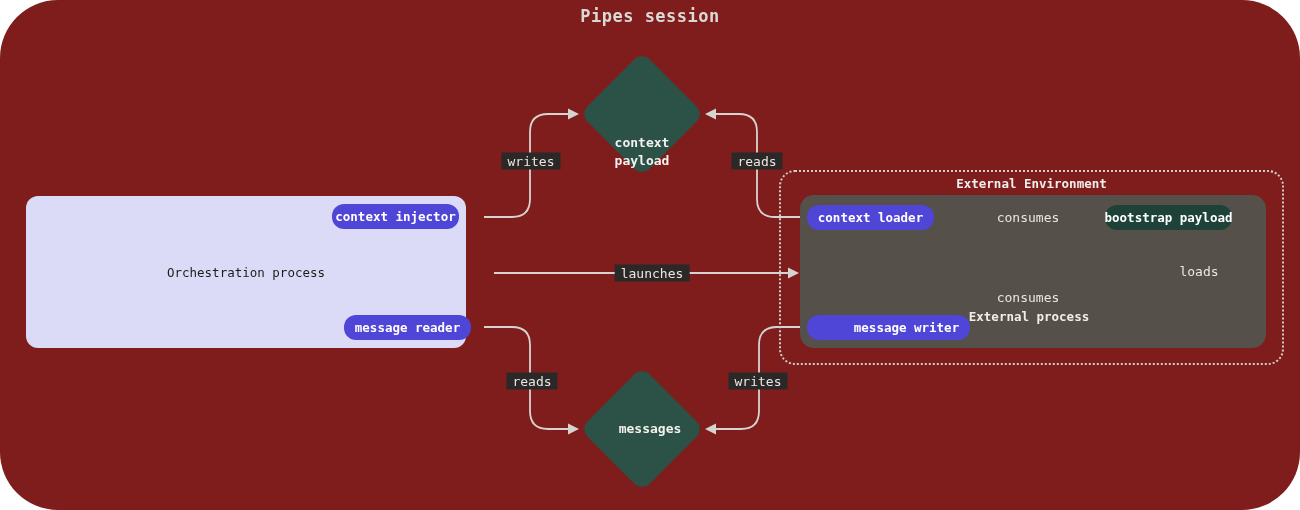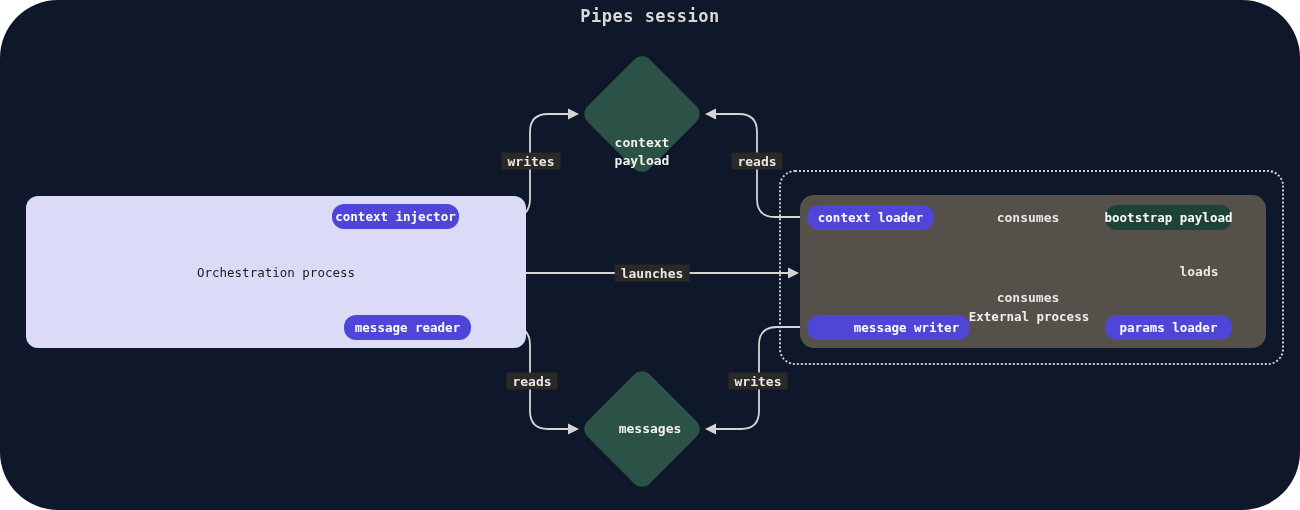--- a/index.html
+++ b/index.html
@@ -5,21 +5,21 @@
   html, body {
     margin: 0;
     padding: 0;
     background: #ffffff;
     font-family: "DejaVu Sans Mono", monospace;
   }
   .canvas {
     position: relative;
     width: 1300px;
     height: 510px;
-    background: #0f172a;
+    background: #7f1d1d;
     border-radius: 58px;
     overflow: hidden;
   }
   .diagram-title {
     position: absolute;
     top: 6px;
     left: 0;
     width: 100%;
     text-align: center;
     font-size: 17px;
@@ -38,21 +38,21 @@
   }
   .arrowhead {
     fill: #d6d4d1;
     stroke: none;
   }
   .edge-label {
     position: absolute;
     transform: translate(-50%, -50%);
     padding: 1px 6px;
     font-size: 13px;
-    font-weight: 700;
+    font-weight: 400;
     color: #e9e7e4;
     white-space: nowrap;
   }
   .on-dark { background: #2b2928; }
   .on-gray { background: #55514a; }
 
   .diamond {
     position: absolute;
     width: 88px;
     height: 88px;
@@ -67,21 +67,21 @@
     white-space: pre-line;
     font-size: 13px;
     font-weight: 700;
     color: #f4f2ef;
     line-height: 1.4;
   }
   .orchestration-box {
     position: absolute;
     left: 26px;
     top: 196px;
-    width: 500px;
+    width: 440px;
     height: 152px;
     background: #dcdbf7;
     border-radius: 12px;
   }
   .orchestration-label {
     position: absolute;
     left: 0;
     top: 0;
     width: 100%;
     height: 100%;
@@ -189,28 +189,28 @@
   <div class="diamond" style="left:598px; top:385px;"></div>
   <div class="diamond-label" style="left:642px; top:429px;margin-left:8px;">messages</div>
 
   <div class="orchestration-box">
     <div class="orchestration-label">Orchestration process</div>
   </div>
   <div class="node-btn purple" style="left:332px; top:204px;">context injector</div>
   <div class="node-btn purple" style="left:344px; top:315px;">message reader</div>
 
   <div class="external-env"></div>
+  <div class="external-env-title">External Environment</div>
 
   <div class="external-process-box"></div>
   <div class="external-process-label" style="left:1029px;margin-top:44px;">External process</div>
 
   <div class="node-btn purple" style="left:807px; top:205px;">context loader</div>
   <div class="node-btn green-dark" style="left:1105px; top:205px;">bootstrap payload</div>
   <div class="node-btn purple" style="left:807px; top:315px;padding-left:36px;">message writer</div>
-  <div class="node-btn purple" style="left:1105px; top:315px;">params loader</div>
 
   <div class="edge-label on-dark" style="left:531px; top:161px;">writes</div>
   <div class="edge-label on-dark" style="left:757px; top:161px;">reads</div>
   <div class="edge-label on-dark" style="left:652px; top:273px;">launches</div>
   <div class="edge-label on-dark" style="left:532px; top:381px;">reads</div>
   <div class="edge-label on-dark" style="left:758px; top:381px;">writes</div>
   <div class="edge-label on-gray" style="left:1028px; top:217px;">consumes</div>
   <div class="edge-label on-gray" style="left:1028px; top:297px;">consumes</div>
   <div class="edge-label on-gray" style="left:1182px; top:271px;margin-left:17px;">loads</div>
 

